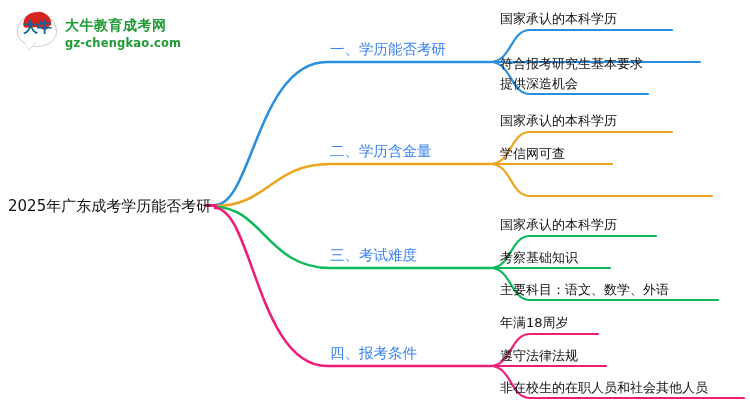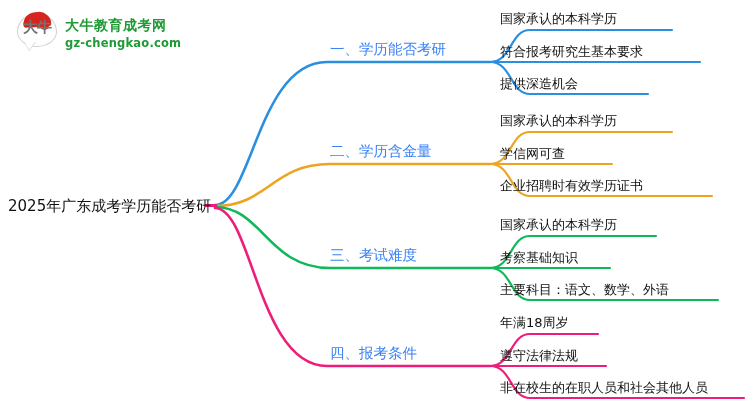--- a/index.html
+++ b/index.html
@@ -69,21 +69,21 @@
     background: #d6241f;
     border-radius: 50%;
   }
   #logo-mark .cntext {
     position: absolute;
     left: 4px; top: 10px;
     width: 34px;
     text-align: center;
     font-size: 15px;
     font-weight: bold;
-    color: #737373;
+    color: #0369a1;
     letter-spacing: -1px;
     line-height: 13px;
     font-family: "DejaVu Sans", "Liberation Sans", sans-serif;
   }
   #logo-text { display: flex; flex-direction: column; justify-content: center; }
   #logo-title {
     font-size: 14px;
     font-weight: bold;
     color: #1f9a35;
     letter-spacing: 0.5px;
@@ -185,26 +185,25 @@
   </svg>
 
   <div id="root-node">2025年广东成考学历能否考研</div>
 
   <div class="branch-label" id="branch-0-label">一、学历能否考研</div>
   <div class="branch-label" id="branch-1-label">二、学历含金量</div>
   <div class="branch-label" id="branch-2-label">三、考试难度</div>
   <div class="branch-label" id="branch-3-label">四、报考条件</div>
 
   <div class="leaf-label" style="left:500px; top:10px;">国家承认的本科学历</div>
-  <div class="leaf-label" style="left:500px; top:43px;text-align:right;">符合报考研究生基本要求</div>
+  <div class="leaf-label" style="left:500px; top:55px;text-align:right;">符合报考研究生基本要求</div>
   <div class="leaf-label" style="left:500px; top:75px;">提供深造机会</div>
 
   <div class="leaf-label" style="left:500px; top:112px;">国家承认的本科学历</div>
   <div class="leaf-label" style="left:500px; top:145px;">学信网可查</div>
-  <div class="leaf-label" style="left:500px; top:177px;">企业招聘时有效学历证书</div>
 
   <div class="leaf-label" style="left:500px; top:216px;">国家承认的本科学历</div>
   <div class="leaf-label" style="left:500px; top:249px;">考察基础知识</div>
   <div class="leaf-label" style="left:500px; top:281px;">主要科目：语文、数学、外语</div>
 
   <div class="leaf-label" style="left:500px; top:314px;">年满18周岁</div>
   <div class="leaf-label" style="left:500px; top:347px;">遵守法律法规</div>
   <div class="leaf-label" style="left:500px; top:379px;">非在校生的在职人员和社会其他人员</div>
 
 </div>

